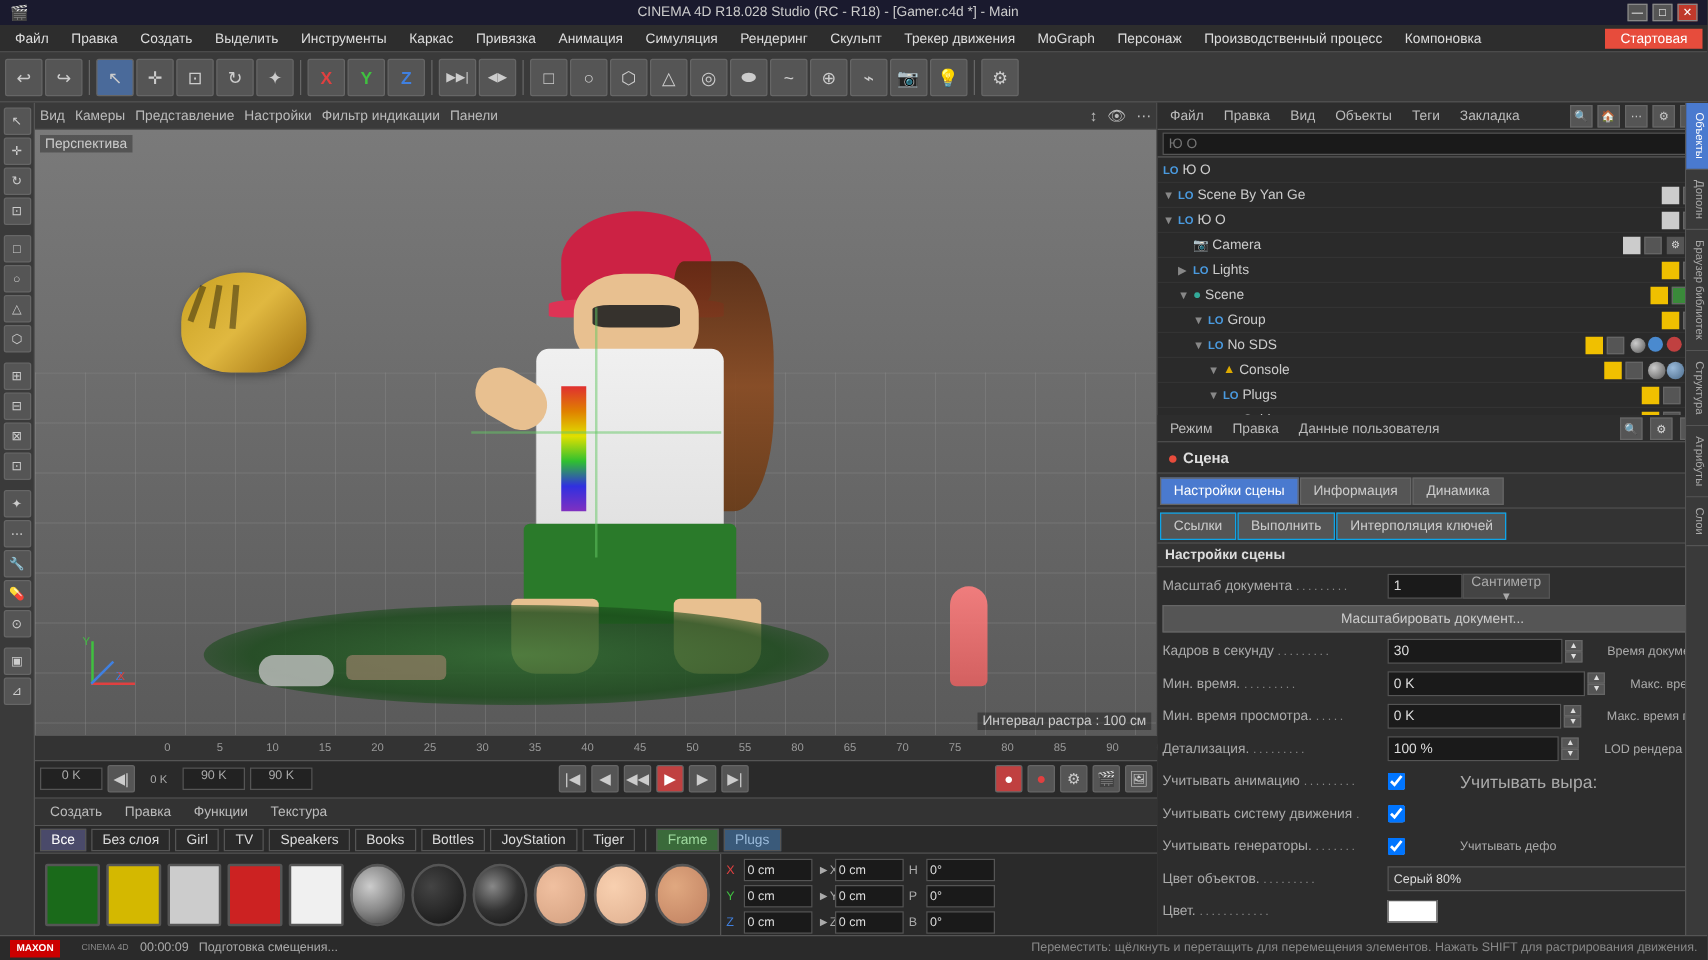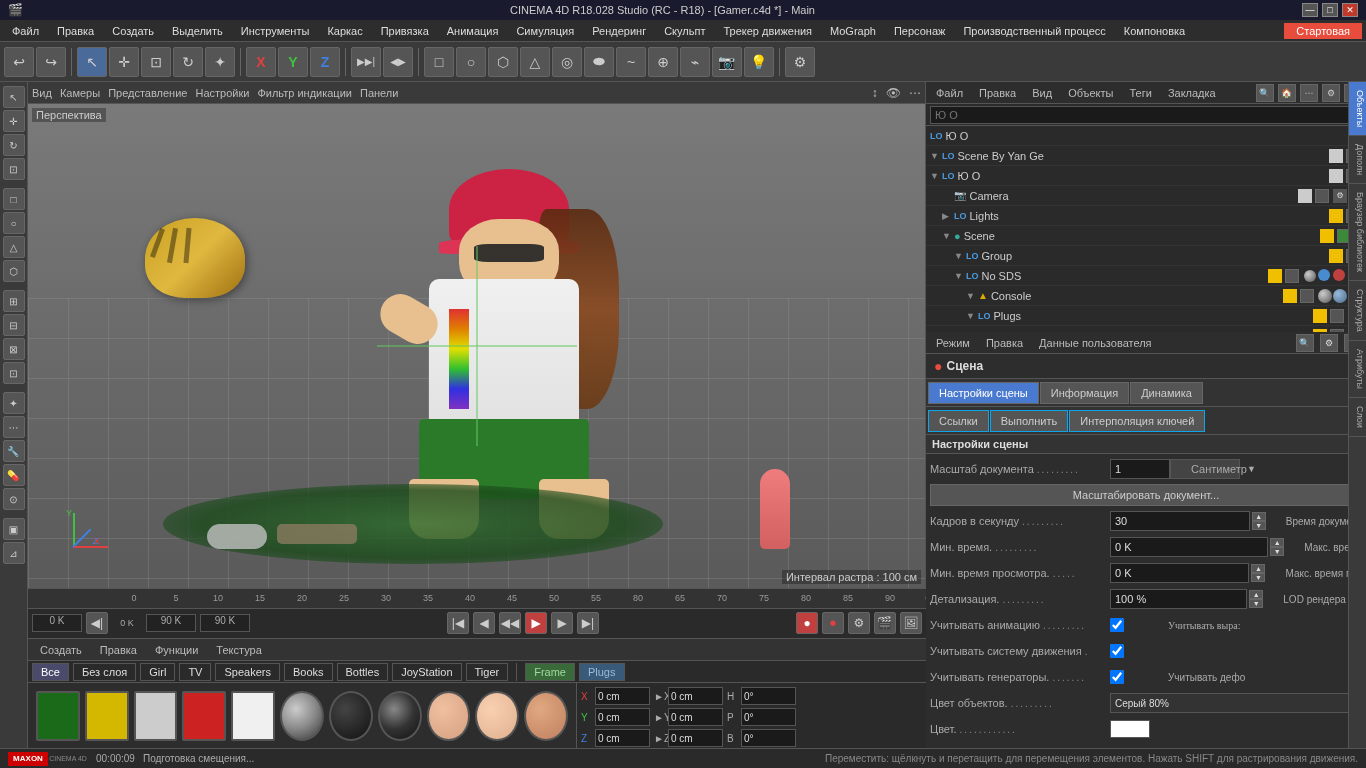--- a/index.html
+++ b/index.html
@@ -186,21 +186,21 @@
       flex: 1; overflow-y: auto; background: #2d2d2d; padding: 4px;
     }
     .attr-field-row {
       display: flex; align-items: center; margin-bottom: 4px; min-height: 22px;
     }
     .attr-label { width: 180px; color: #aaa; font-size: 11px; }
     .attr-input {
       flex: 1; height: 20px; background: #1a1a1a; border: 1px solid #555;
       color: #ddd; font-size: 11px; padding: 0 4px;
     }
-    .attr-unit { width: 70px; height: 20px; background: #444; border: 1px solid #555; color: #aaa; font-size: 11px; padding: 0 20px; }
+    .attr-unit { width: 70px; height: 20px; background: #444; border: 1px solid #555; color: #aaa; font-size: 11px; padding: 0 4px; flex-direction: column; }
     .attr-btn-wide {
       width: 100%; height: 22px; background: #555; border: 1px solid #666;
       color: #ccc; font-size: 11px; cursor: pointer; display: flex; align-items: center; justify-content: center;
       margin-bottom: 4px;
     }
     .attr-checkbox { width: 14px; height: 14px; margin-right: 4px; }
     .attr-dots { color: #888; font-size: 10px; letter-spacing: 2px; }
     .bm-item { color: #bbb; font-size: 11px; cursor: pointer; padding: 2px 8px; }
     #material-tags {
       height: 22px; background: #2a2a2a; display: flex; align-items: center;
@@ -812,21 +812,21 @@
                 <div style="width:14px; height:9px; background:#555; border:1px solid #666; display:flex; align-items:center; justify-content:center; cursor:pointer; font-size:7px;">▲</div>
                 <div style="width:14px; height:9px; background:#555; border:1px solid #666; display:flex; align-items:center; justify-content:center; cursor:pointer; font-size:7px;">▼</div>
               </div>
             </div>
             <span style="color:#aaa; font-size:10px; margin-left:20px;">LOD рендера в в</span>
           </div>
 
           <div class="attr-field-row">
             <span class="attr-label">Учитывать анимацию <span class="attr-dots">.........</span></span>
             <input type="checkbox" checked="" class="attr-checkbox" style="">
-            <span style="color:#aaa; font-size:10px; margin-left:40px;font-family:Liberation Serif, serif;">Учитывать выра:</span>
+            <span style="color:#aaa; font-size:14px; margin-left:40px;">Учитывать выра:</span>
           </div>
 
           <div class="attr-field-row">
             <span class="attr-label">Учитывать систему движения <span class="attr-dots">.</span></span>
             <input type="checkbox" checked="" class="attr-checkbox" style="">
           </div>
 
           <div class="attr-field-row">
             <span class="attr-label">Учитывать генераторы. <span class="attr-dots">.......</span></span>
             <input type="checkbox" checked="" class="attr-checkbox" style="">
@@ -855,21 +855,21 @@
       <div class="rst-tab">Дополн</div>
       <div class="rst-tab">Браузер библиотек</div>
       <div class="rst-tab">Структура</div>
       <div class="rst-tab">Атрибуты</div>
       <div class="rst-tab">Слои</div>
     </div>
 
   </div>
 
   <div id="status-bar">
-    <div style="display:flex; gap:0;">
+    <div style="display:flex; gap:16px;">
       <div style="width:40px; height:14px; background:#cc0000; display:flex; align-items:center; justify-content:center; font-size:8px; font-weight:bold; color:white;">MAXON</div>
       <div style="width:40px; height:14px; background:#2a2a2a; display:flex; align-items:center; justify-content:center; font-size:7px; color:#888;">CINEMA 4D</div>
     </div>
     <span>00:00:09</span>
     <span>Подготовка смещения...</span>
     <span style="flex:1;"></span>
     <span style="font-size:10px; color:#888;">Переместить: щёлкнуть и перетащить для перемещения элементов. Нажать SHIFT для растрирования движения.</span>
   </div>
 
 </div>

